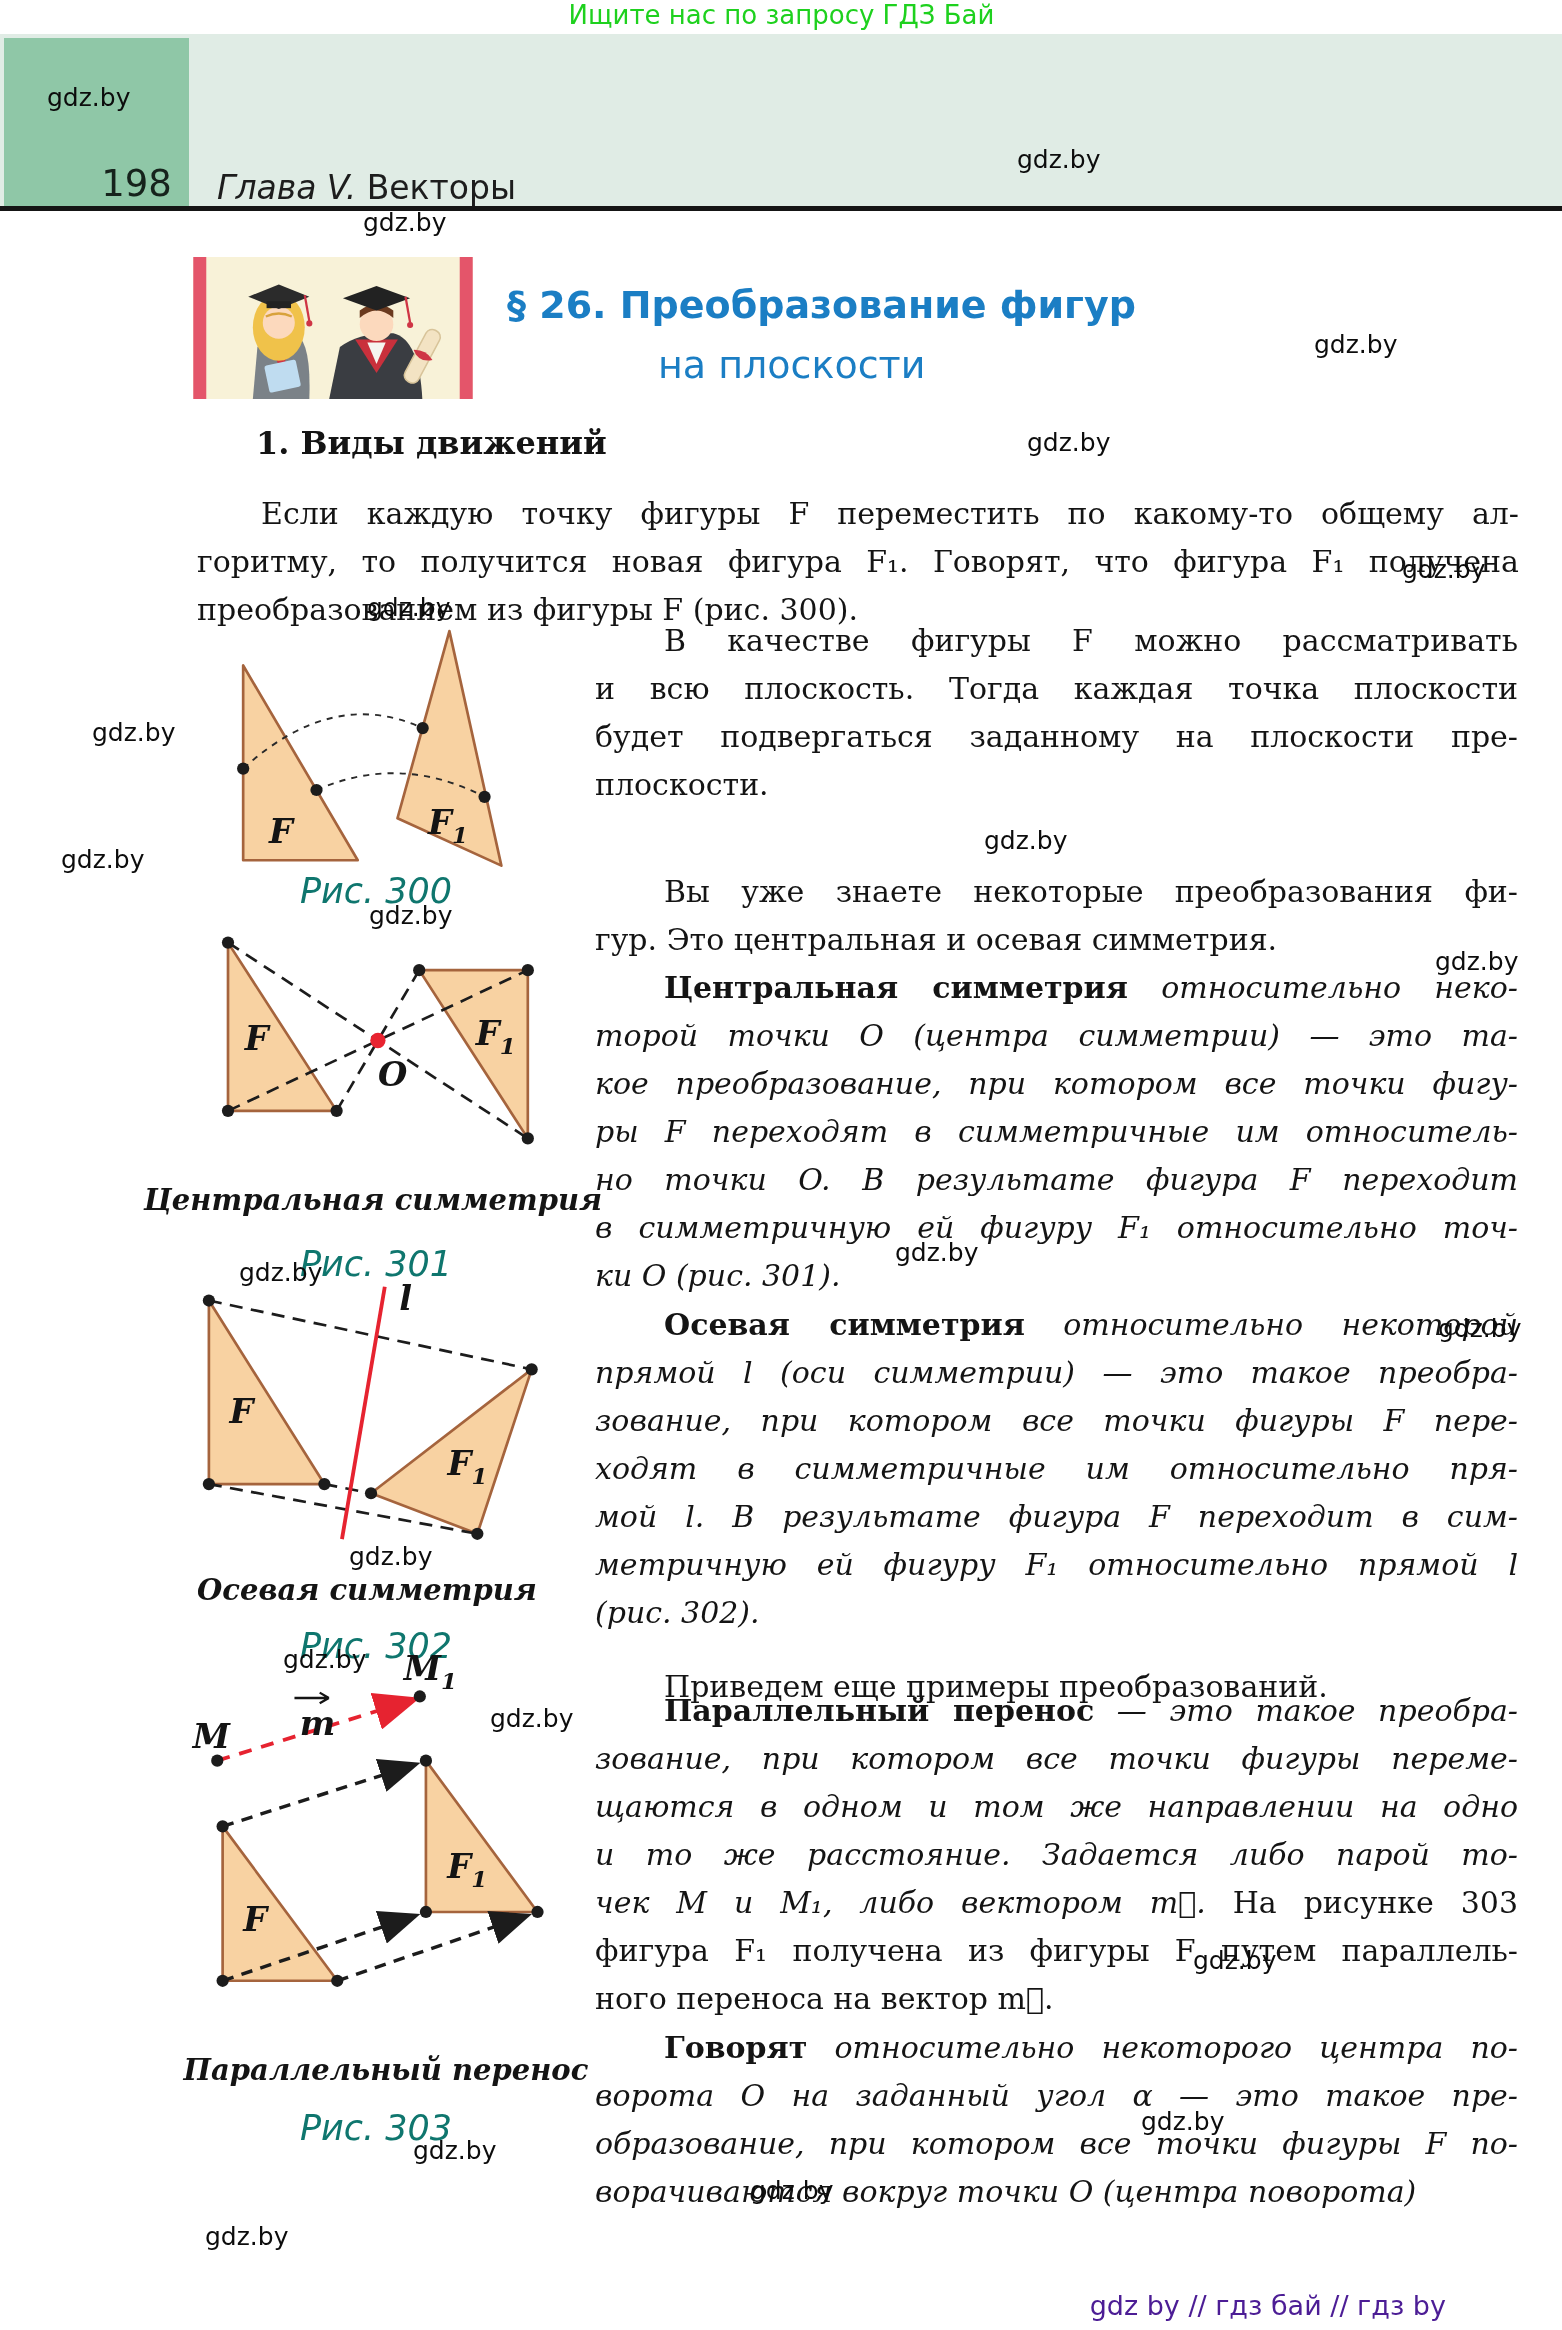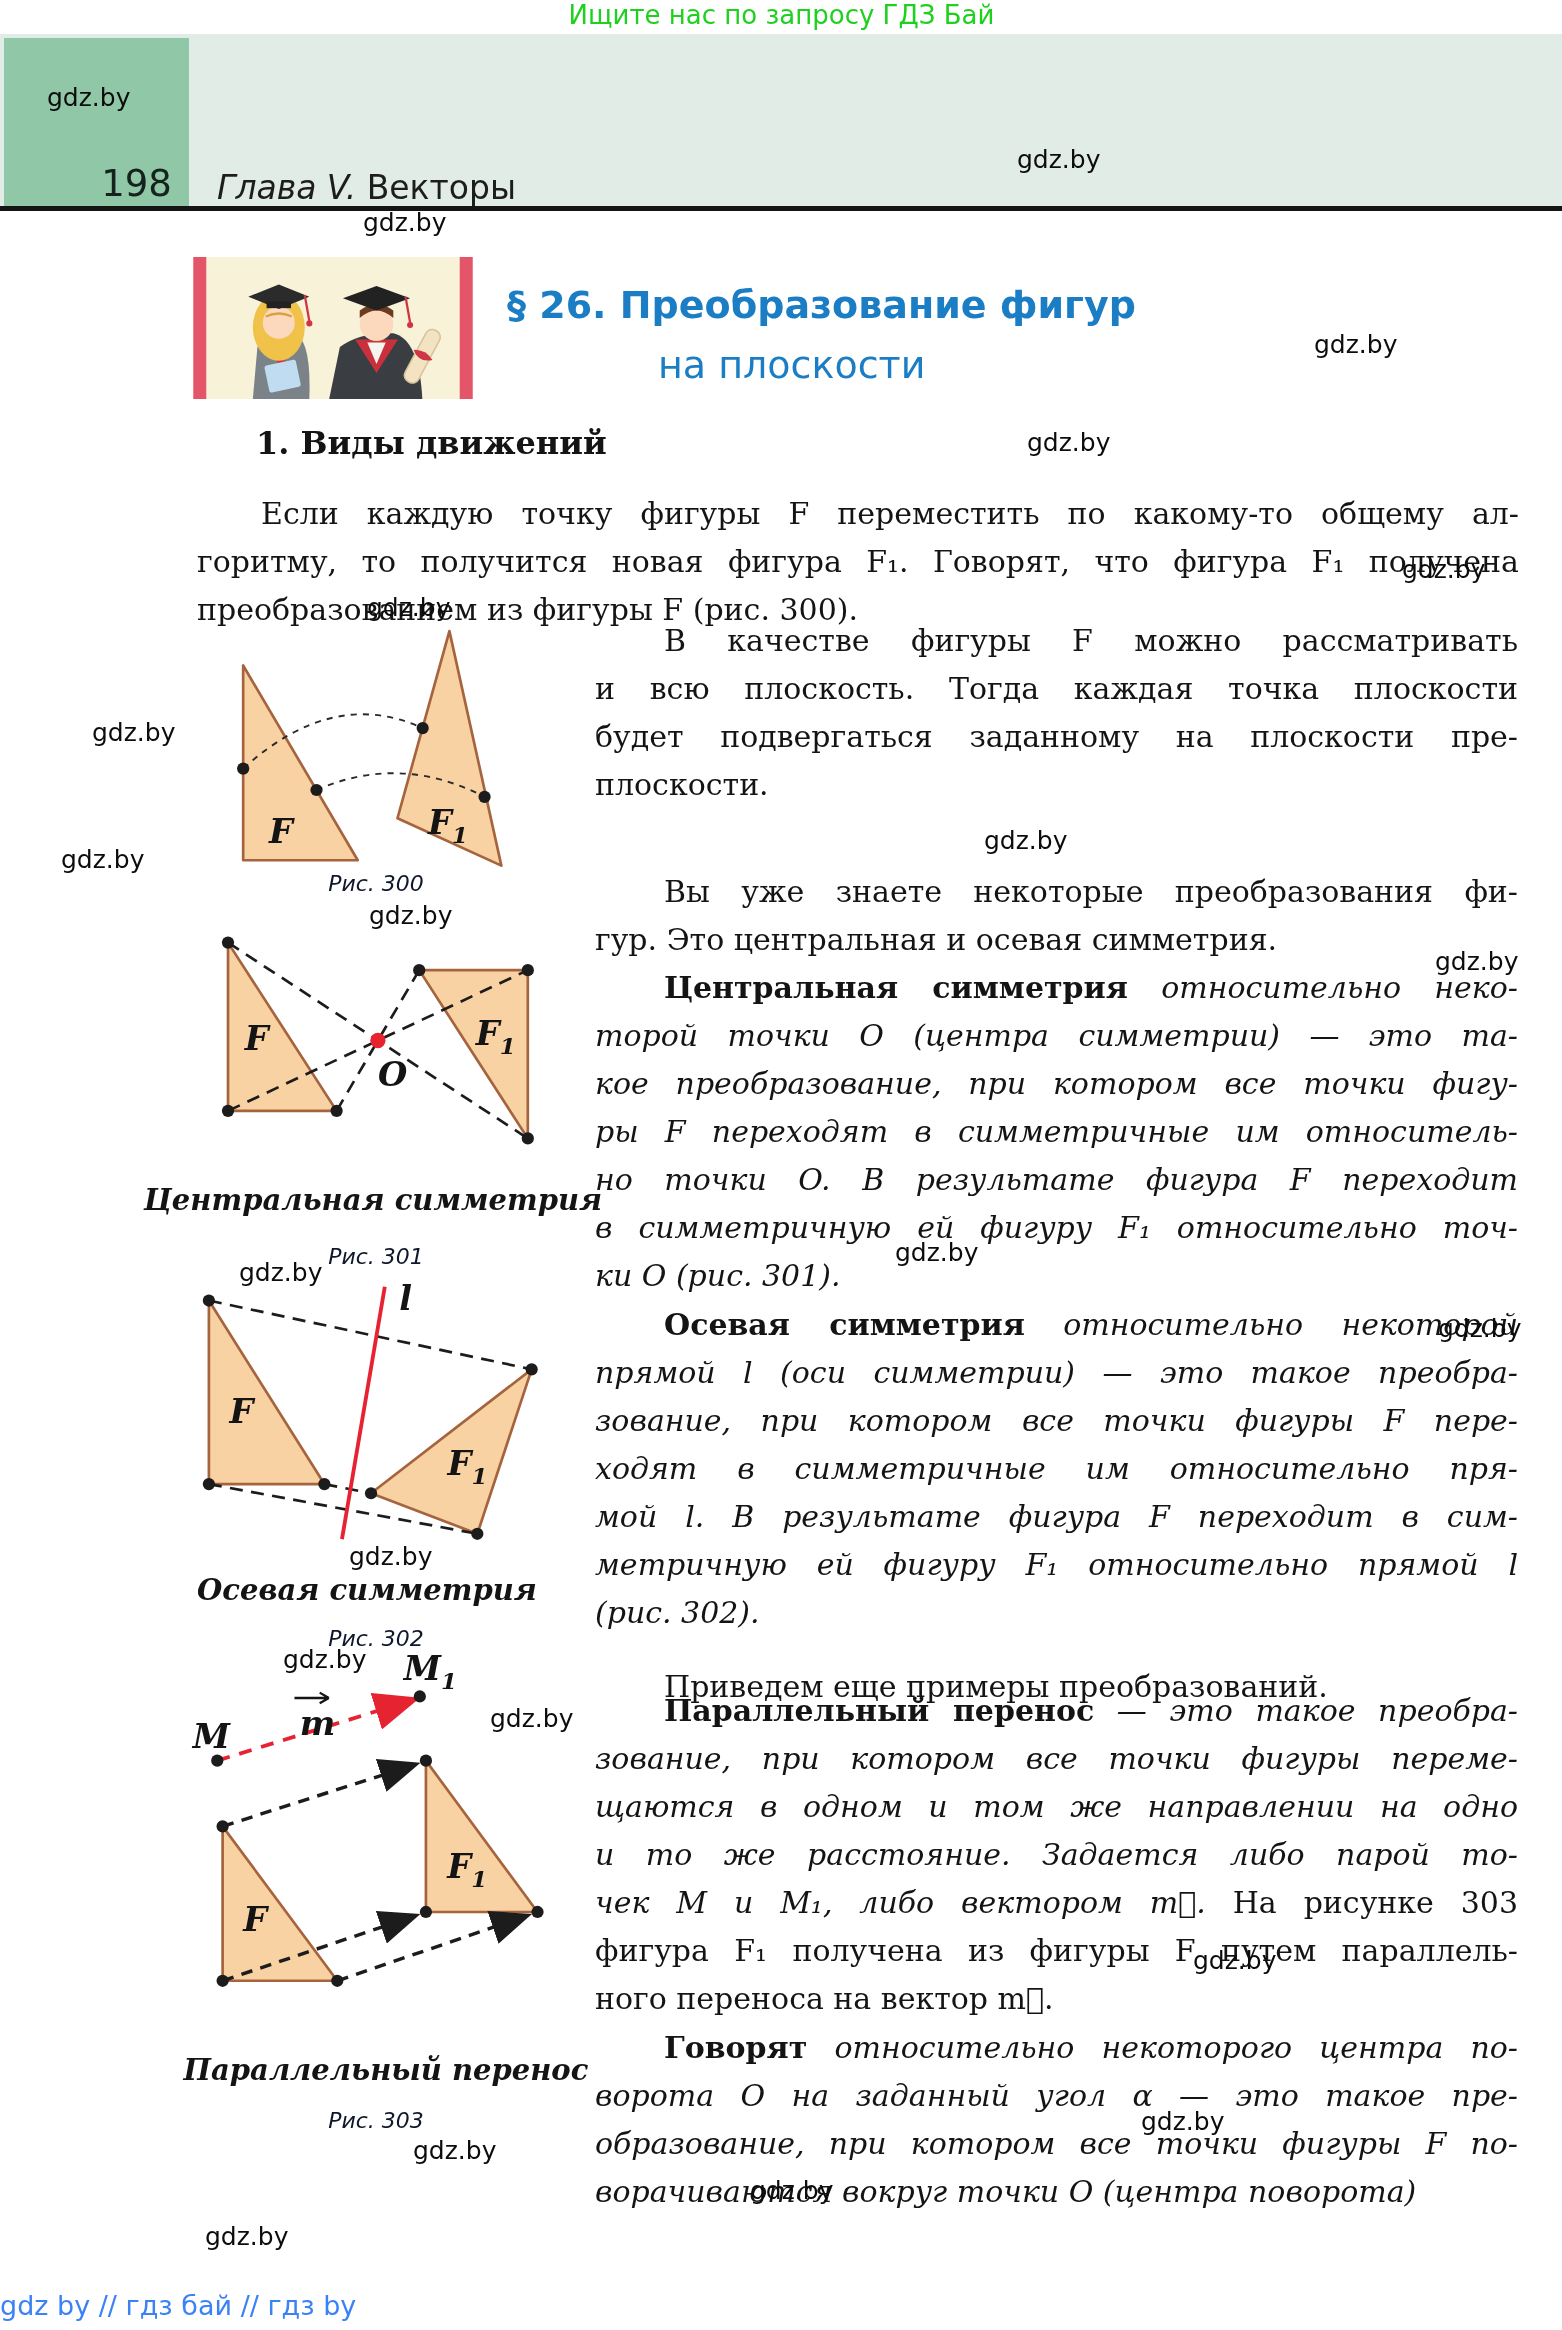--- a/index.html
+++ b/index.html
@@ -31,38 +31,38 @@
   .para .tline{text-align:justify;text-align-last:justify}
   .para .tline.last{text-align-last:left}
   .p-i{font-style:italic}
   .f-b{font-style:normal;font-weight:700}
   .f-n{font-style:normal}
   .f-i{font-style:italic}
   
   .figtitle{position:absolute;font-weight:bold;font-style:italic;font-size:29px;
             transform:translateX(-50%);white-space:nowrap;color:#141414}
   .figno{position:absolute;font-style:italic;font-family:"DejaVu Sans",sans-serif;
-         font-size:22px;transform:translateX(-50%);white-space:nowrap;color:#0f172a}
+         font-size:35px;transform:translateX(-50%);white-space:nowrap;color:#0f766e}
   
   .figsvg{position:absolute;overflow:visible}
   .tri{fill:#f8d2a2;stroke:#a5643d;stroke-width:3.5;stroke-linejoin:round}
   .dot{fill:#1c1c1c}
   .rdot{fill:#e82330}
   .dash{stroke:#1c1c1c;stroke-width:3.5;fill:none;stroke-dasharray:17 11}
   .dasharrow{stroke:#1c1c1c;stroke-width:4.5;fill:none;stroke-dasharray:15 11}
   .arc{stroke:#2a2a2a;stroke-width:2.5;fill:none;stroke-dasharray:8 8}
   .redline{stroke:#e62330;stroke-width:5}
   .reddash{stroke:#e62330;stroke-width:5;fill:none;stroke-dasharray:17 13}
   .flabel{font-family:"DejaVu Serif",serif;font-weight:bold;font-style:italic;
           font-size:44px;fill:#141414}
   
   .illu{position:absolute;left:193px;top:257px;width:280px;height:142px}
   
-  .footer{position:absolute;left:0;top:2290px;width:1446px;text-align:left;
-          font-family:"DejaVu Sans",sans-serif;font-size:27px;color:#3b82f6;white-space:nowrap}
+  .footer{position:absolute;left:0;top:2290px;width:1446px;text-align:right;
+          font-family:"DejaVu Sans",sans-serif;font-size:27px;color:#4c1d95;white-space:nowrap}
 </style>
 </head>
 <body>
 
 <div class="banner">Ищите нас по запросу ГДЗ Бай</div>
 
 <div class="band"></div>
 <div class="pagebox"></div>
 <div class="pagenum">198</div>
 <div class="chapter"><span class="it">Глава V.</span>&nbsp;<span>Векторы</span></div>

